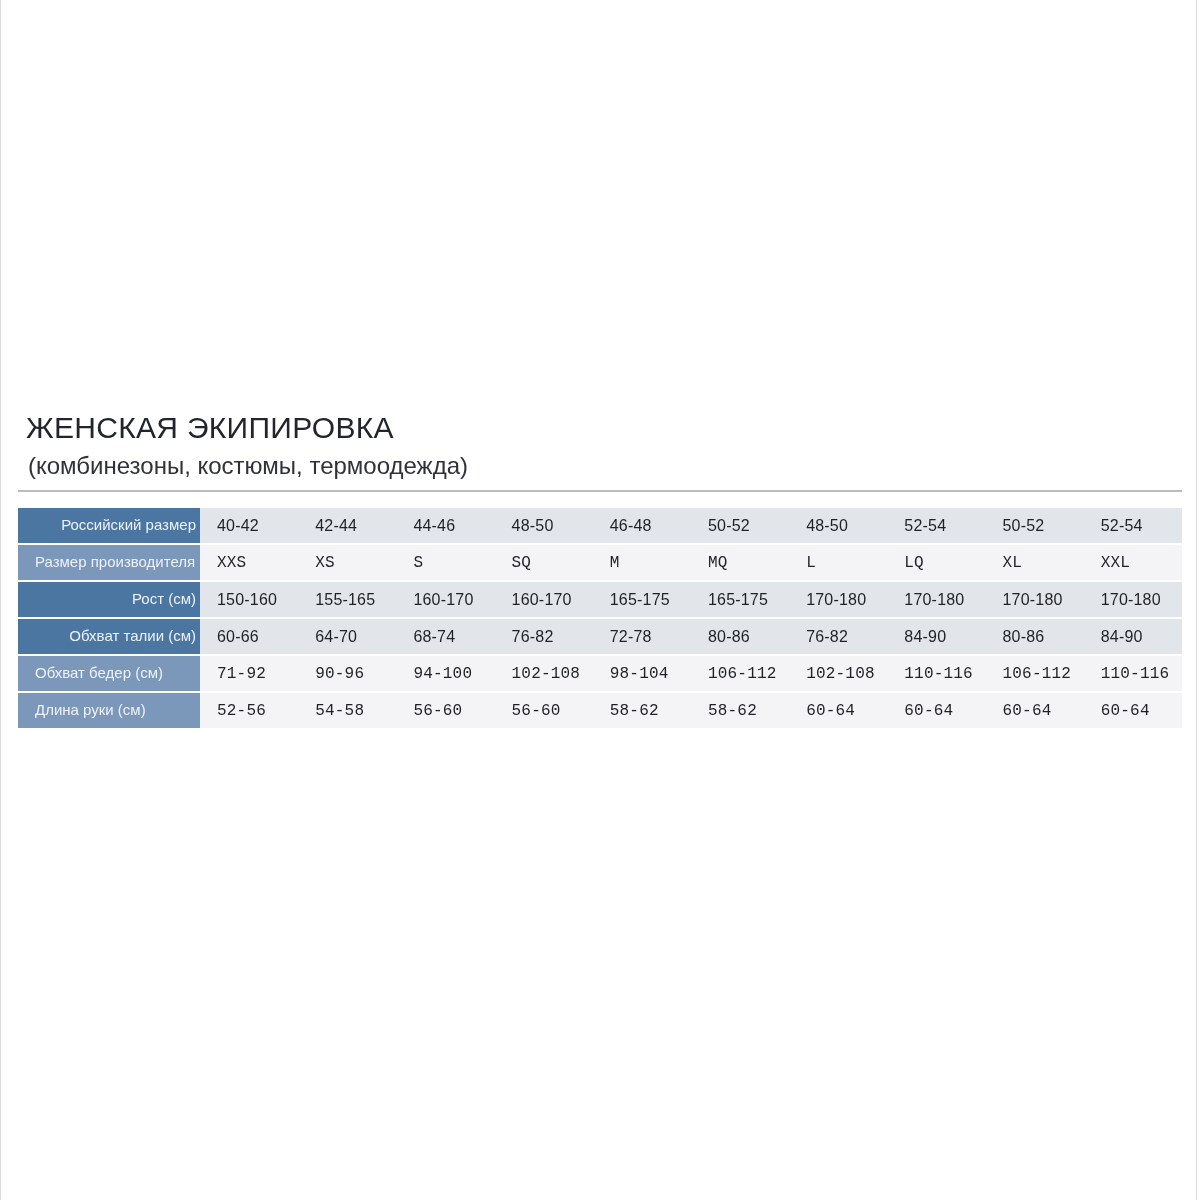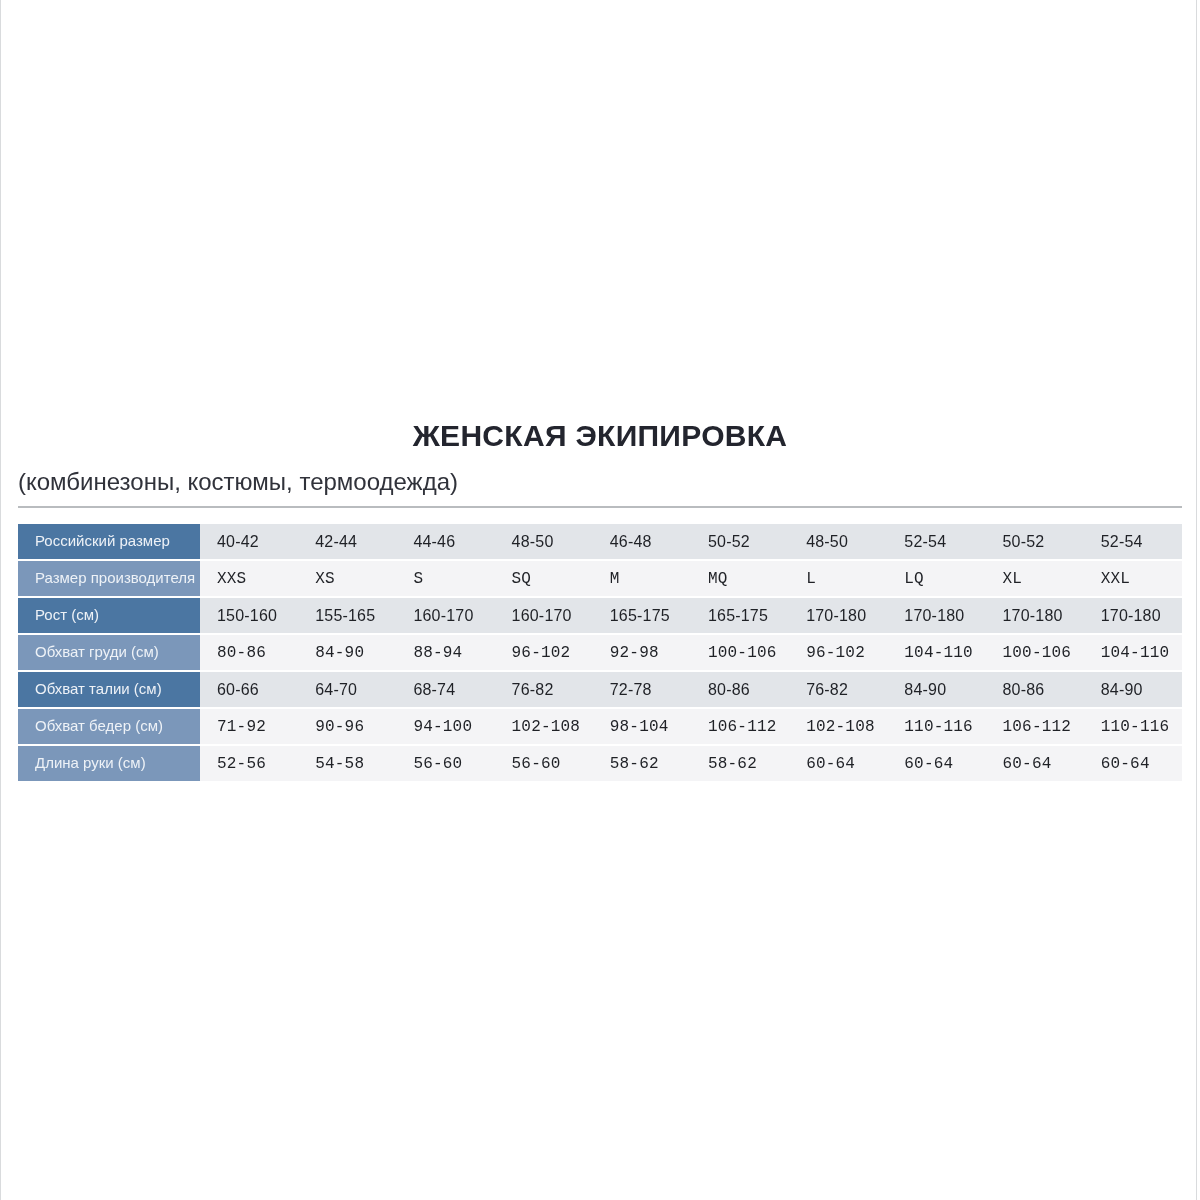--- a/index.html
+++ b/index.html
@@ -29,30 +29,29 @@
     width: 1px;
     height: 1200px;
     background: #d9dbdd;
   }
   .page-edge.left  { left: 0; }
   .page-edge.right { left: 1196px; }
   .content {
     padding: 404px 18px 0 18px;
   }
   .title {
-    margin: 16px;
+    margin: 8px;
     font-size: 30px;
     line-height: 1.05;
-    font-weight: 700;
+    font-weight: 400;
     letter-spacing: 0.3px;
     color: var(--title-text);
-    text-align: center;
   }
   .subtitle {
-    margin: 5px 0 0 0;
+    margin: 5px 0 0 10px;
     font-size: 24px;
     line-height: 1.15;
     font-weight: 400;
     color: var(--subtitle-text);
   }
   .divider {
     margin-top: 11px;
     height: 2px;
     background: var(--divider);
   }
@@ -75,21 +74,21 @@
     color: var(--label-text);
     font-size: 15px;
     line-height: 1.12;
   }
   .size-table td {
     color: var(--cell-text);
     font-size: 16px;
     letter-spacing: 0.2px;
     white-space: nowrap;
   }
-  tr.row-dark  th { background: var(--row-label-dark); }
+  tr.row-dark  th { background: var(--row-label-dark); text-align: right; }
   tr.row-dark  td { background: var(--data-row-dark); }
   tr.row-light th { background: var(--row-label-light); margin-left: 28px; }
   tr.row-light td { background: var(--data-row-light); font-family: Liberation Mono, monospace; }
 </style>
 </head>
 <body>
 
 <div class="page-edge left"></div>
 <div class="page-edge right"></div>
 
@@ -136,33 +135,20 @@
           <td>155-165</td>
           <td>160-170</td>
           <td>160-170</td>
           <td>165-175</td>
           <td>165-175</td>
           <td>170-180</td>
           <td>170-180</td>
           <td>170-180</td>
           <td>170-180</td>
         </tr>
-        <tr class="row-light">
-          <th>Обхват груди (см)</th>
-          <td>80-86</td>
-          <td>84-90</td>
-          <td>88-94</td>
-          <td>96-102</td>
-          <td>92-98</td>
-          <td>100-106</td>
-          <td>96-102</td>
-          <td>104-110</td>
-          <td>100-106</td>
-          <td>104-110</td>
-        </tr>
         <tr class="row-dark">
           <th>Обхват талии (см)</th>
           <td>60-66</td>
           <td>64-70</td>
           <td>68-74</td>
           <td>76-82</td>
           <td>72-78</td>
           <td>80-86</td>
           <td>76-82</td>
           <td>84-90</td>

